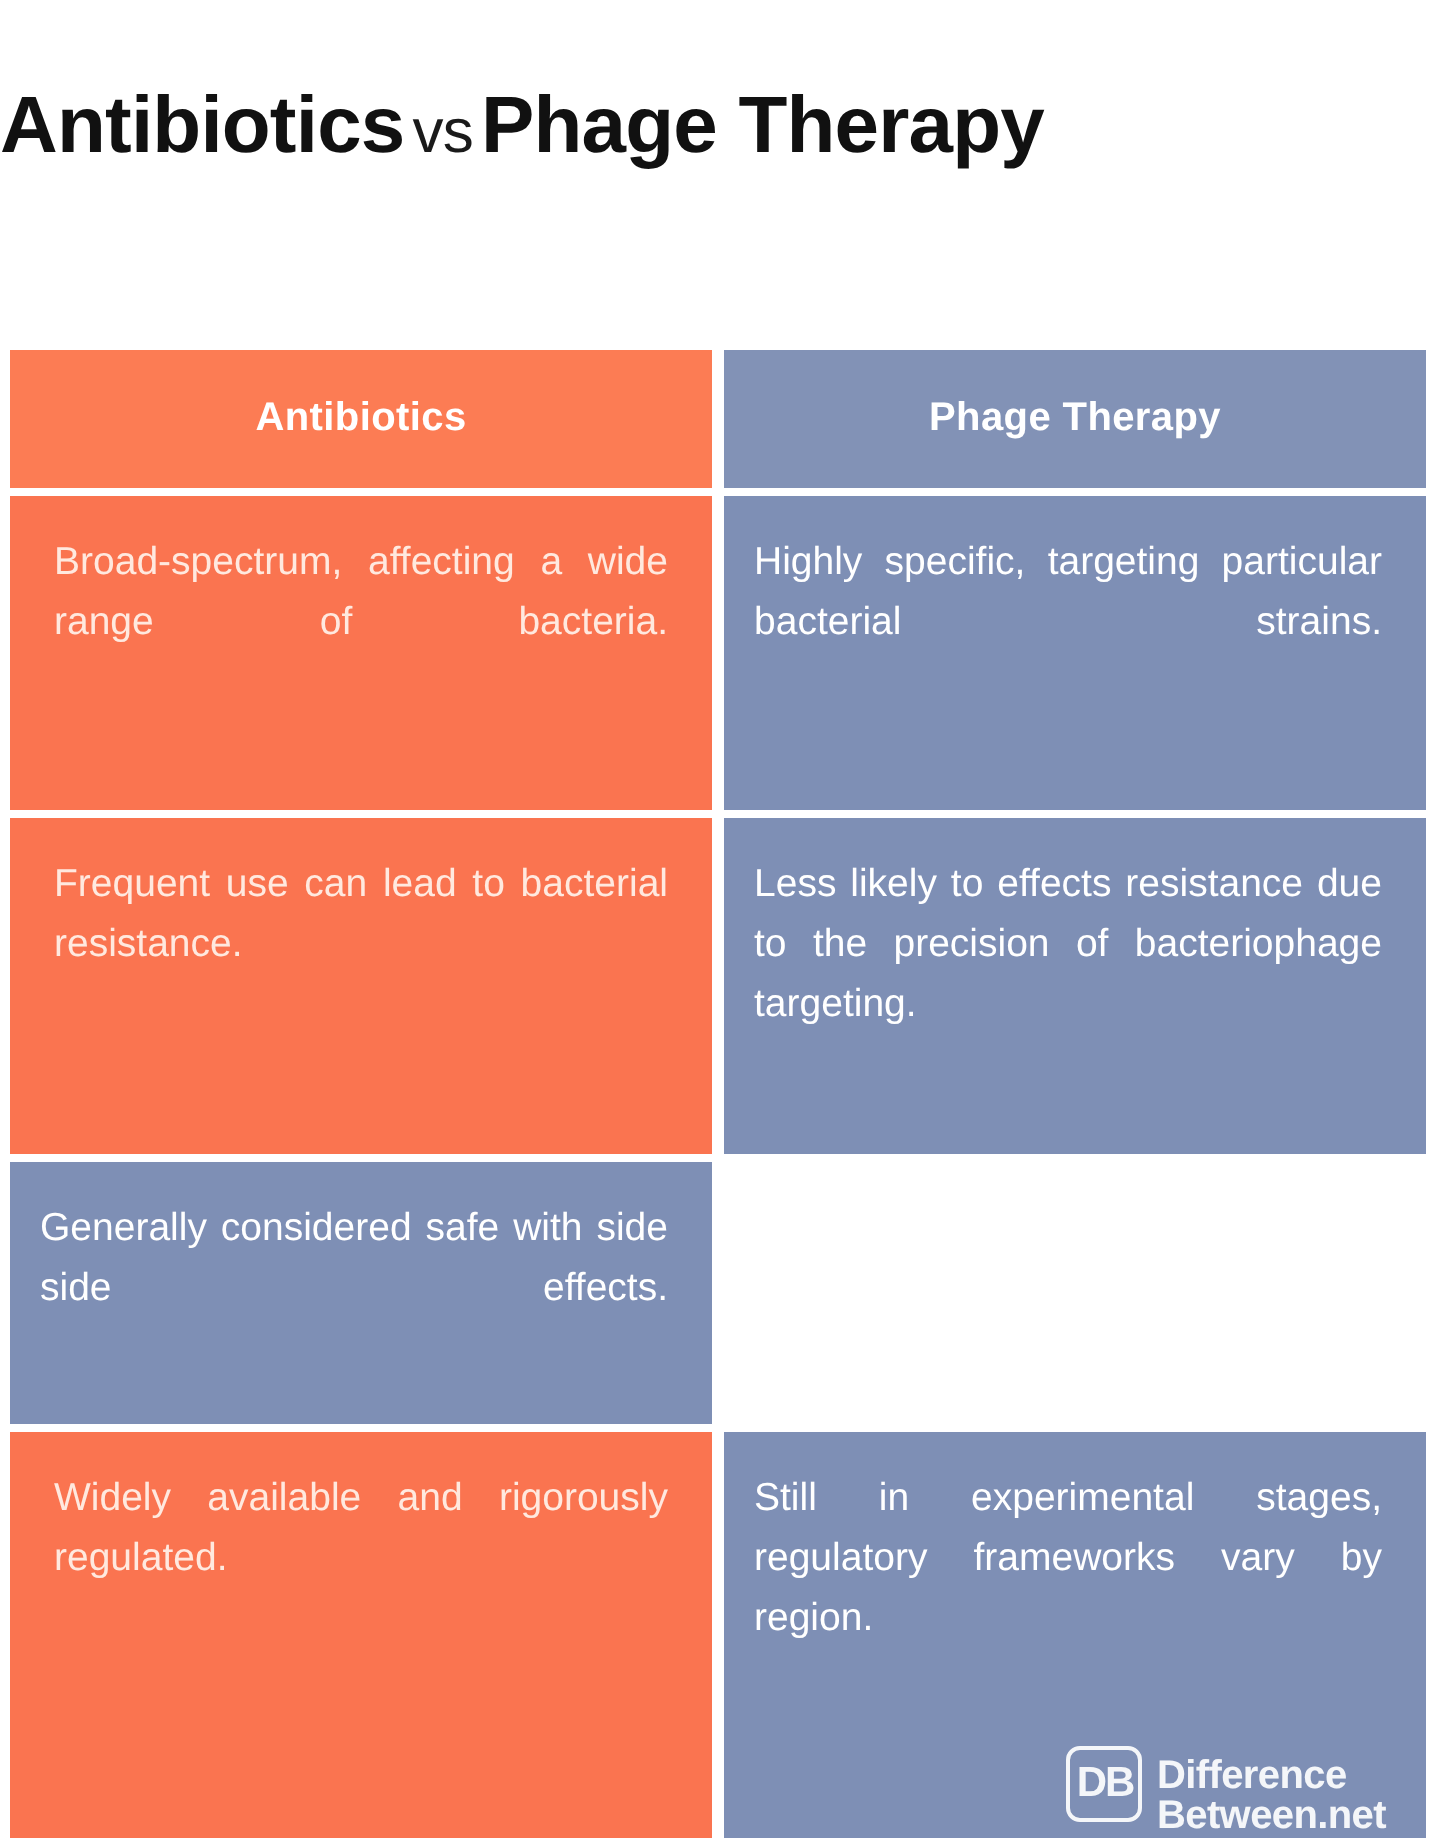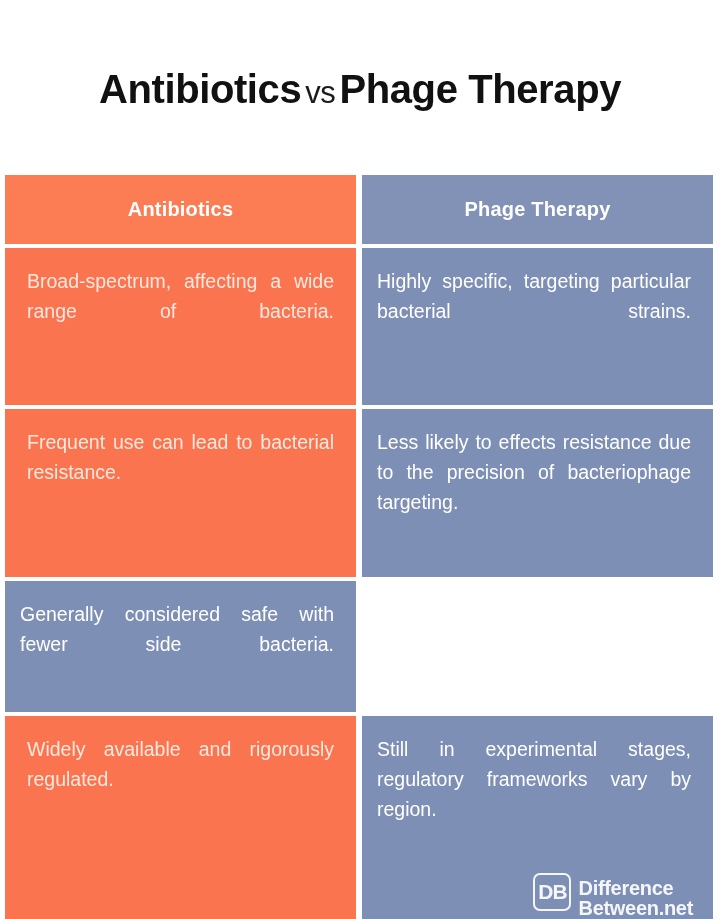--- a/index.html
+++ b/index.html
@@ -17,22 +17,22 @@
   .page {
     position: relative;
     width: 720px;
     height: 919px;
     background: #ffffff;
     box-sizing: border-box;
   }
 
   
   .header {
-    padding-top: 66px;
-    text-align: center;
+    padding-top: 40px;
+    text-align: left;
   }
   .title {
     font-size: 40px;
     line-height: 46px;
     color: #111111;
     letter-spacing: -0.4px;
     white-space: nowrap;
   }
   .title .strong {
     font-weight: 700;
@@ -197,21 +197,21 @@
       <div class="cell left">
         <p class="cell-text no-stretch">Frequent use can lead to bacterial resistance.</p>
       </div>
       <div class="cell right">
         <p class="cell-text">Less likely to effects resistance due to the precision of bacteriophage targeting.</p>
       </div>
     </div>
 
     <div class="row row-3">
       <div class="cell right">
-        <p class="cell-text">Generally considered safe with fewer side bacteria.</p>
+        <p class="cell-text">Generally considered safe with side side effects.</p>
       </div>
     </div>
 
     <div class="row row-4">
       <div class="cell left">
         <p class="cell-text">Widely available and rigorously regulated.</p>
       </div>
       <div class="cell right">
         <p class="cell-text">Still in experimental stages, regulatory frameworks vary by region.</p>
 

